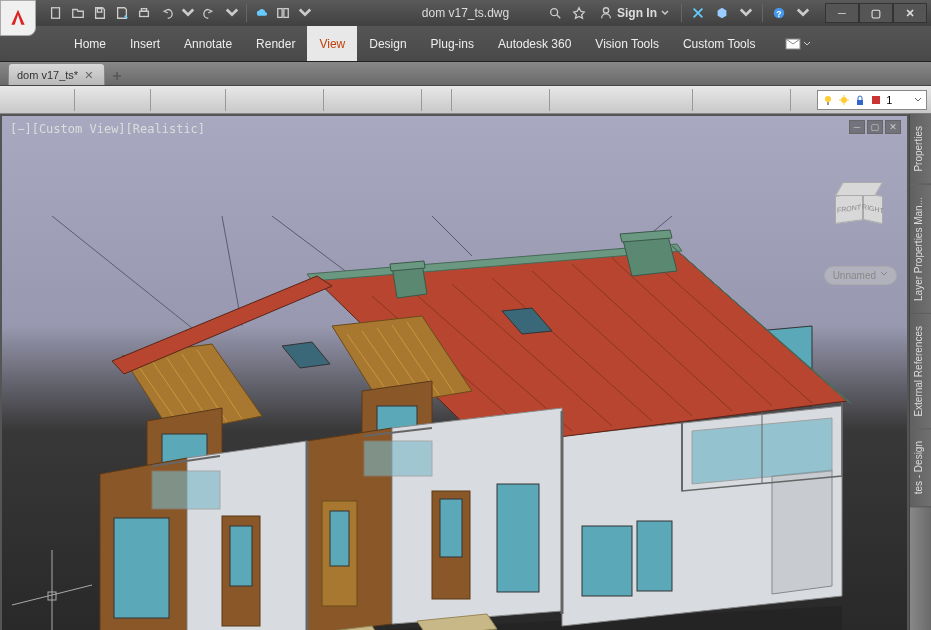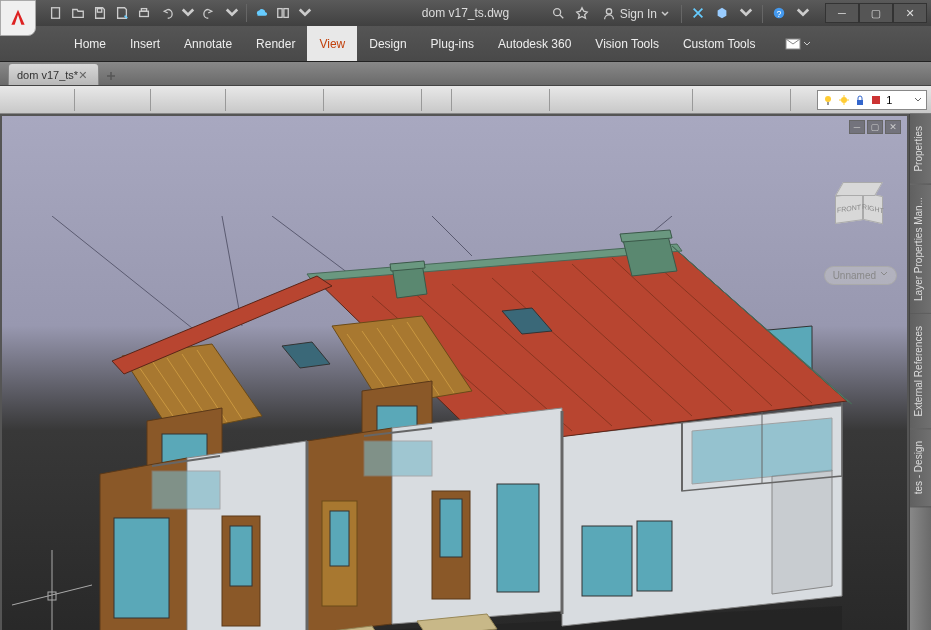--- a/index.html
+++ b/index.html
@@ -7,35 +7,35 @@
 
 
 .titlebar { height: 26px; background: linear-gradient(#5a5a5a,#404040); display: flex; align-items: center; position: relative; }
 .app-icon { width: 36px; height: 36px; background: #f0f0f0; border-radius: 0 0 8px 0; position: absolute; top: 0; left: 0; z-index: 10; display: flex; align-items: center; justify-content: center; border:1px solid #aaa; }
 .app-icon svg { width: 20px; height: 20px; }
 .qat { margin-left: 46px; display: flex; gap: 2px; align-items: center; }
 .qat-btn { width: 20px; height: 20px; display: flex; align-items: center; justify-content: center; cursor: pointer; border-radius: 2px; }
 .qat-btn svg { width: 14px; height: 14px; }
 .qat-sep { width: 1px; height: 18px; background: #666; margin: 0 2px; }
 .title-text { position: absolute; left: 50%; transform: translateX(-50%); color: #ddd; font-size: 12px; }
-.title-right { margin-left: auto; display: flex; align-items: flex-end; gap: 4px; padding-right: 4px; }
+.title-right { margin-left: auto; display: flex; align-items: center; gap: 4px; padding-right: 4px; font-weight: bold; }
 .signin { color: #ddd; font-size: 12px; padding: 2px 6px; cursor: pointer; display:flex; align-items:center; gap:4px; }
 .win-controls { display: flex; margin-left: 8px; }
 .win-btn { width: 34px; height: 20px; background: #555; border:1px solid #333; display: flex; align-items: center; justify-content: center; cursor: pointer; color:#ddd; font-size:11px; }
 .win-btn.close { background: #555; }
 
 
 .menubar { height: 36px; background: linear-gradient(#555,#494949); display: flex; align-items: stretch; padding-left: 62px; border-bottom:1px solid #222; }
 .menu-item { padding: 0 12px; color: #eee; font-size: 12px; display: flex; align-items: center; cursor: pointer; }
 .menu-item.active { background: #e8e8e8; color: #c2410c; }
 .menu-mail { margin-left: 8px; padding:0 10px; display:flex; align-items:center; }
 
 
 .doctabs { height: 24px; background: linear-gradient(#888,#6a6a6a); display: flex; align-items: flex-end; padding-left: 8px; border-bottom:1px solid #444; }
-.doctab { height: 22px; background: linear-gradient(#d8d8d8,#b8b8b8); border-radius: 4px 4px 0 0; padding: 10px 8px; display: flex; align-items: center; gap: 0; font-size: 11px; color: #333; border:1px solid #888; border-bottom:none; }
+.doctab { height: 22px; background: linear-gradient(#d8d8d8,#b8b8b8); border-radius: 4px 4px 0 0; padding: 10px 8px; display: flex; align-items: center; gap: 6px; font-size: 11px; color: #333; border:1px solid #888; border-bottom:none; }
 .doctab-close { width: 12px; height: 12px; cursor: pointer; color:#666; }
 .doctab-add { width: 20px; height: 18px; margin-left:2px; cursor:pointer; display:flex; align-items:center; justify-content:center; }
 
 
 .toolbar { height: 28px; background: linear-gradient(#e8e8e8,#c8c8c8); display: flex; align-items: center; padding: 0 4px; border-bottom:1px solid #888; gap:1px; }
 .tb-btn { width: 22px; height: 22px; display: flex; align-items: center; justify-content: center; cursor: pointer; border-radius: 2px; margin-top: 44px; }
 .tb-btn svg { width: 16px; height: 16px; }
 .tb-sep { width: 1px; height: 22px; background: #999; margin: 0 3px; }
 .layer-combo { height: 20px; background: #fff; border:1px solid #888; padding:0 4px; font-size:11px; display:flex; align-items:center; gap:4px; min-width:110px; }
 
@@ -448,20 +448,21 @@
       </svg>
     <span>1</span>
     <svg width="8" height="8" viewBox="0 0 8 8" style="margin-left:auto">
         <path d="M1 2l3 3 3-3" stroke="#666" fill="none"></path>
       </svg>
   </div>
 </div>
 
 <div class="main">
   <div class="viewport">
+    <div class="viewport-label">[−][Custom View][Realistic]</div>
     <div class="viewport-controls">
       <div class="vp-btn">─</div>
       <div class="vp-btn">▢</div>
       <div class="vp-btn">✕</div>
     </div>
     <div class="viewcube">
       <div class="viewcube-face" style="left:4px;top:18px;width:28px;height:28px;transform:skewY(-8deg)">FRONT</div>
       <div class="viewcube-face" style="left:32px;top:18px;width:20px;height:28px;transform:skewY(12deg)">RIGHT</div>
       <div class="viewcube-face" style="left:8px;top:6px;width:40px;height:14px;transform:skewX(-30deg)"></div>
     </div>

